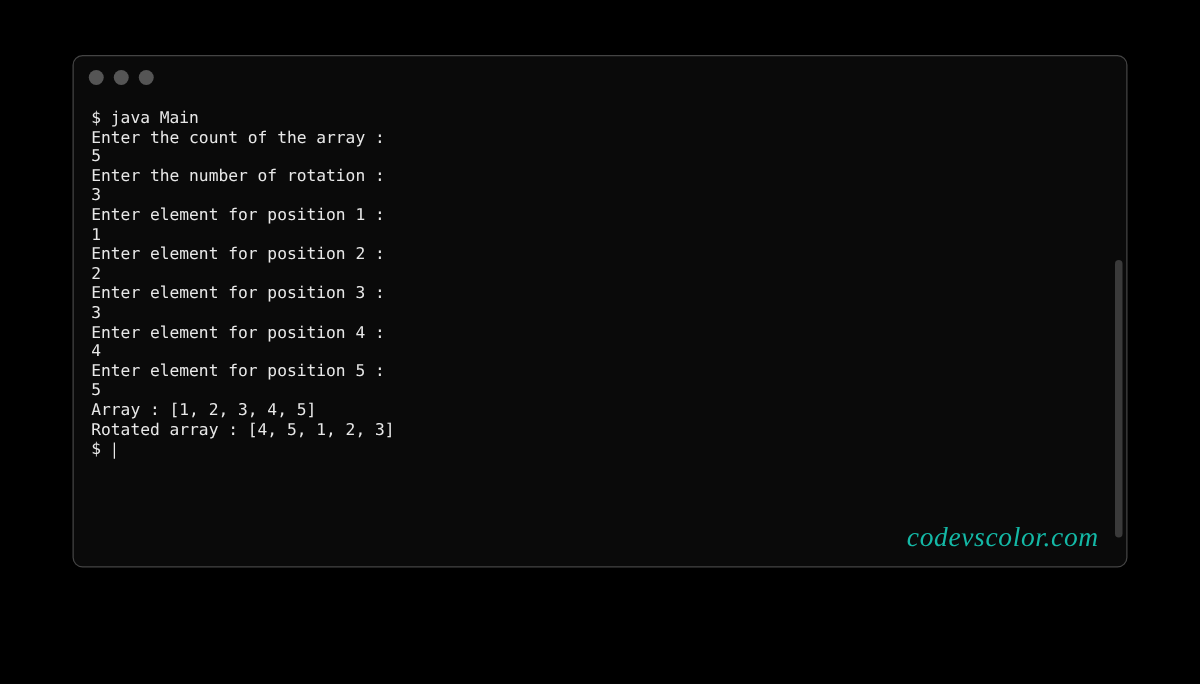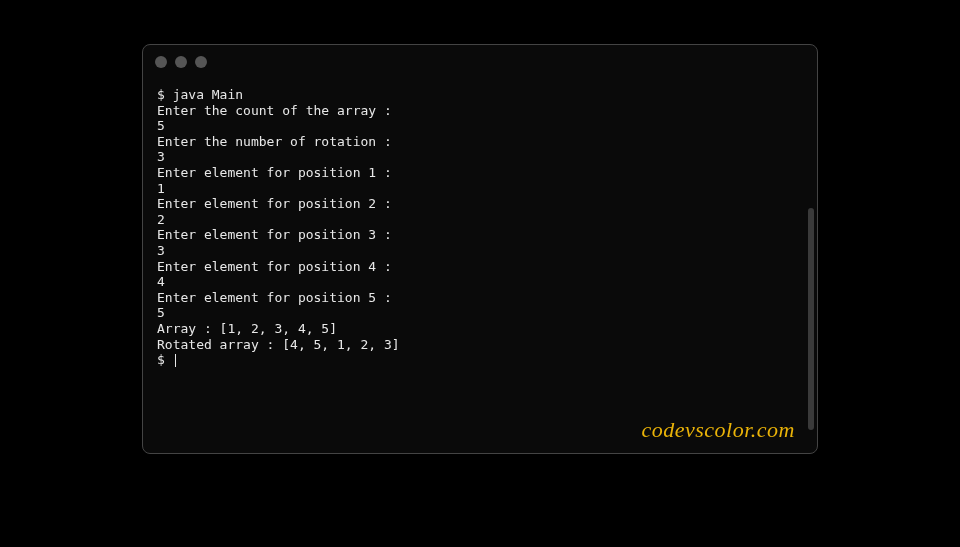--- a/index.html
+++ b/index.html
@@ -11,21 +11,21 @@
       background: #000;
       width: 960px;
       height: 547px;
       display: flex;
       justify-content: center;
       align-items: flex-start;
       padding-top: 44px;
       font-family: 'Menlo', 'Monaco', 'Consolas', monospace;
     }
     .terminal-window {
-      width: 676px;
+      width: 844px;
       height: 410px;
       background: #0a0a0a;
       border: 1px solid #444;
       border-radius: 8px;
       position: relative;
       overflow: hidden;
     }
     .title-bar {
       height: 22px;
       display: flex;
@@ -68,21 +68,21 @@
       background: #3a3a3a;
       border-radius: 3px;
     }
     .watermark {
       position: absolute;
       bottom: 10px;
       right: 22px;
       font-family: 'Brush Script MT', 'Comic Sans MS', cursive;
       font-style: italic;
       font-size: 22px;
-      color: #eab308;
+      color: #14b8a6;
       letter-spacing: 0.5px;
     }
   </style>
 </head>
 <body>
 
 <div class="terminal-window">
   <div class="title-bar">
     <div class="dot"></div>
     <div class="dot"></div>

